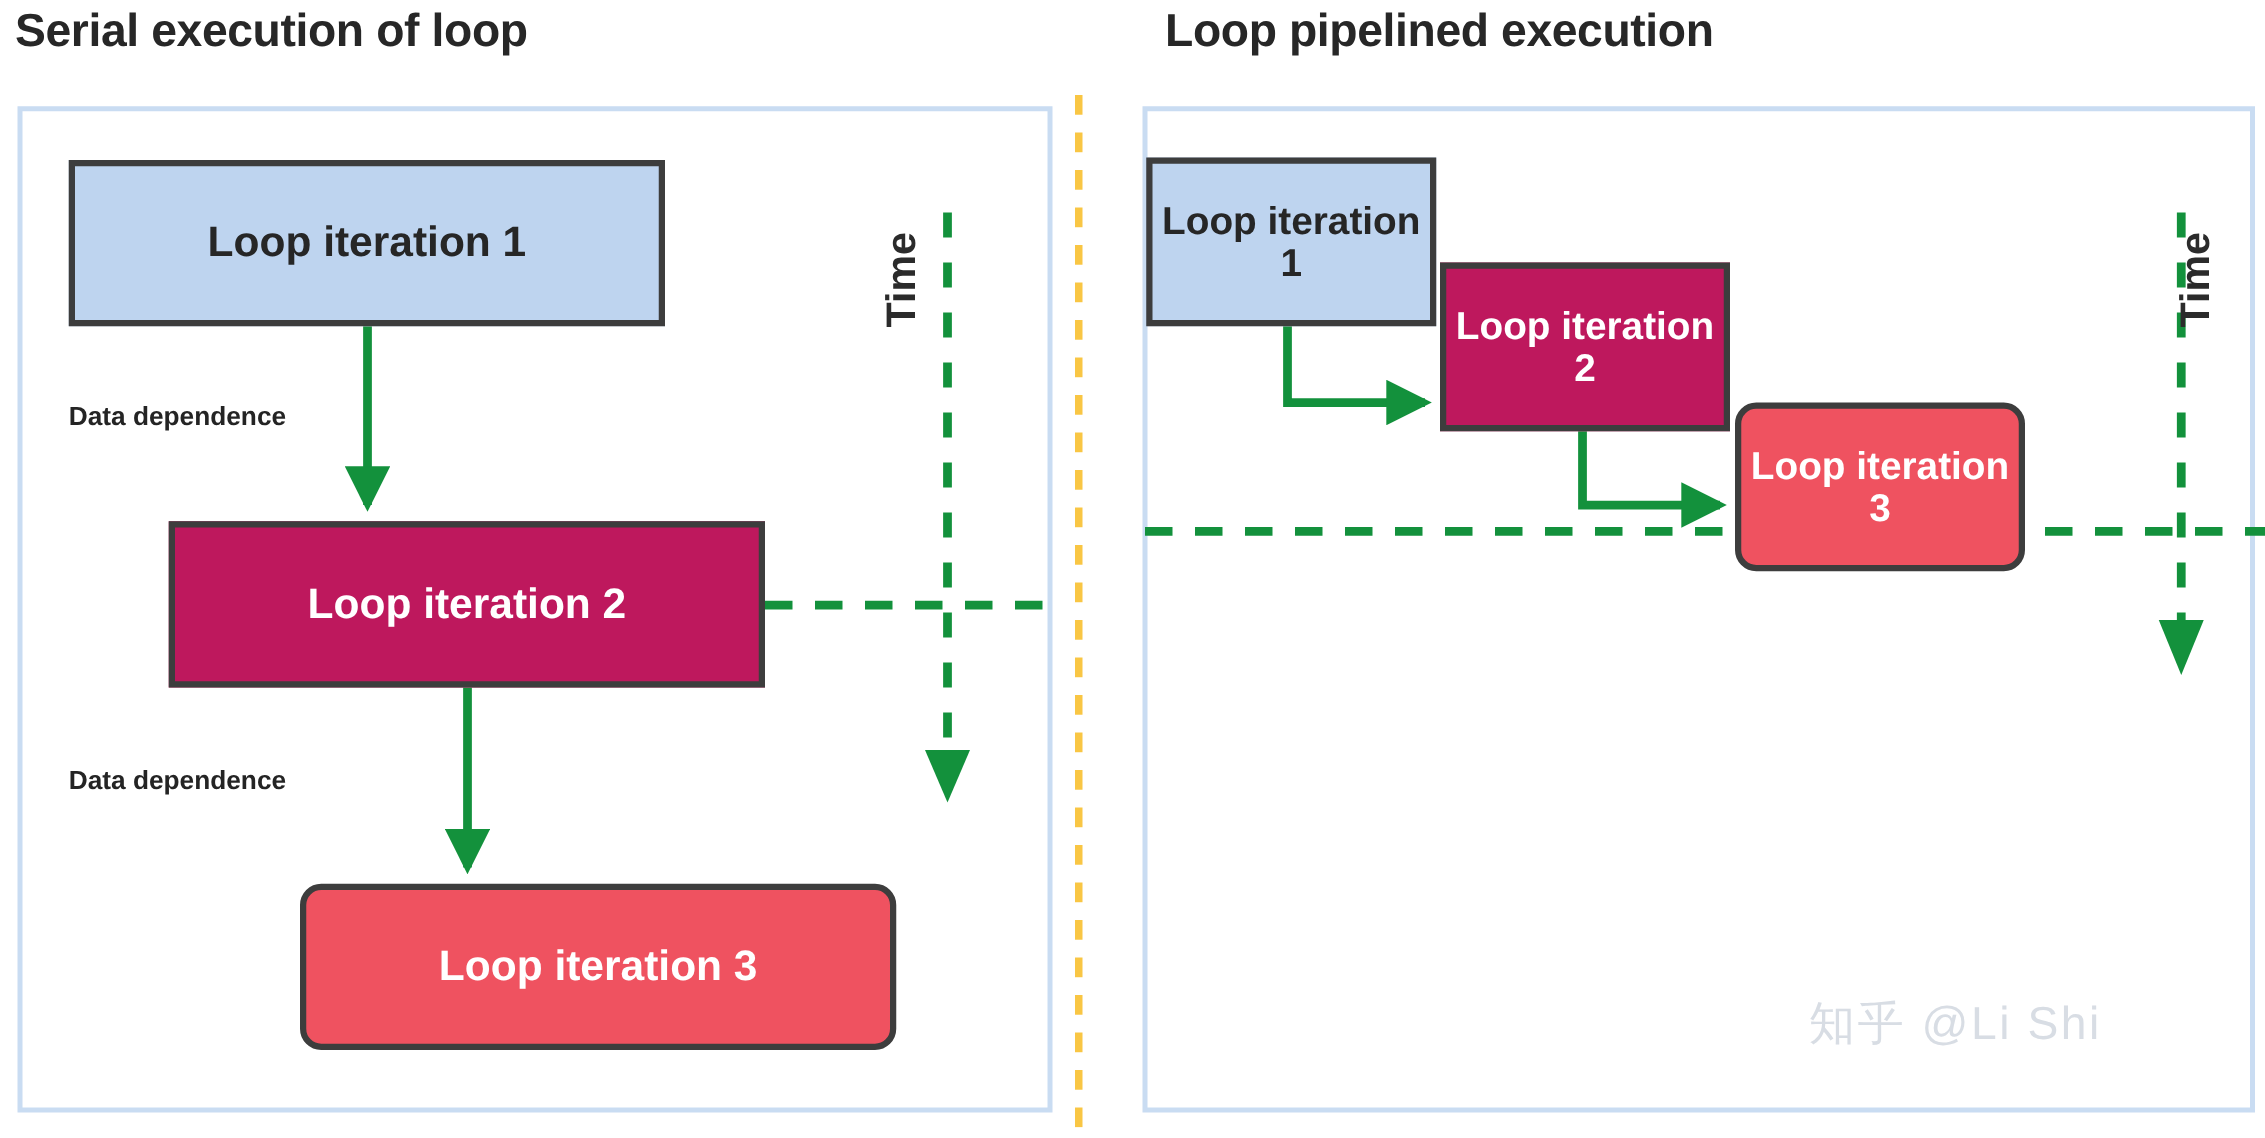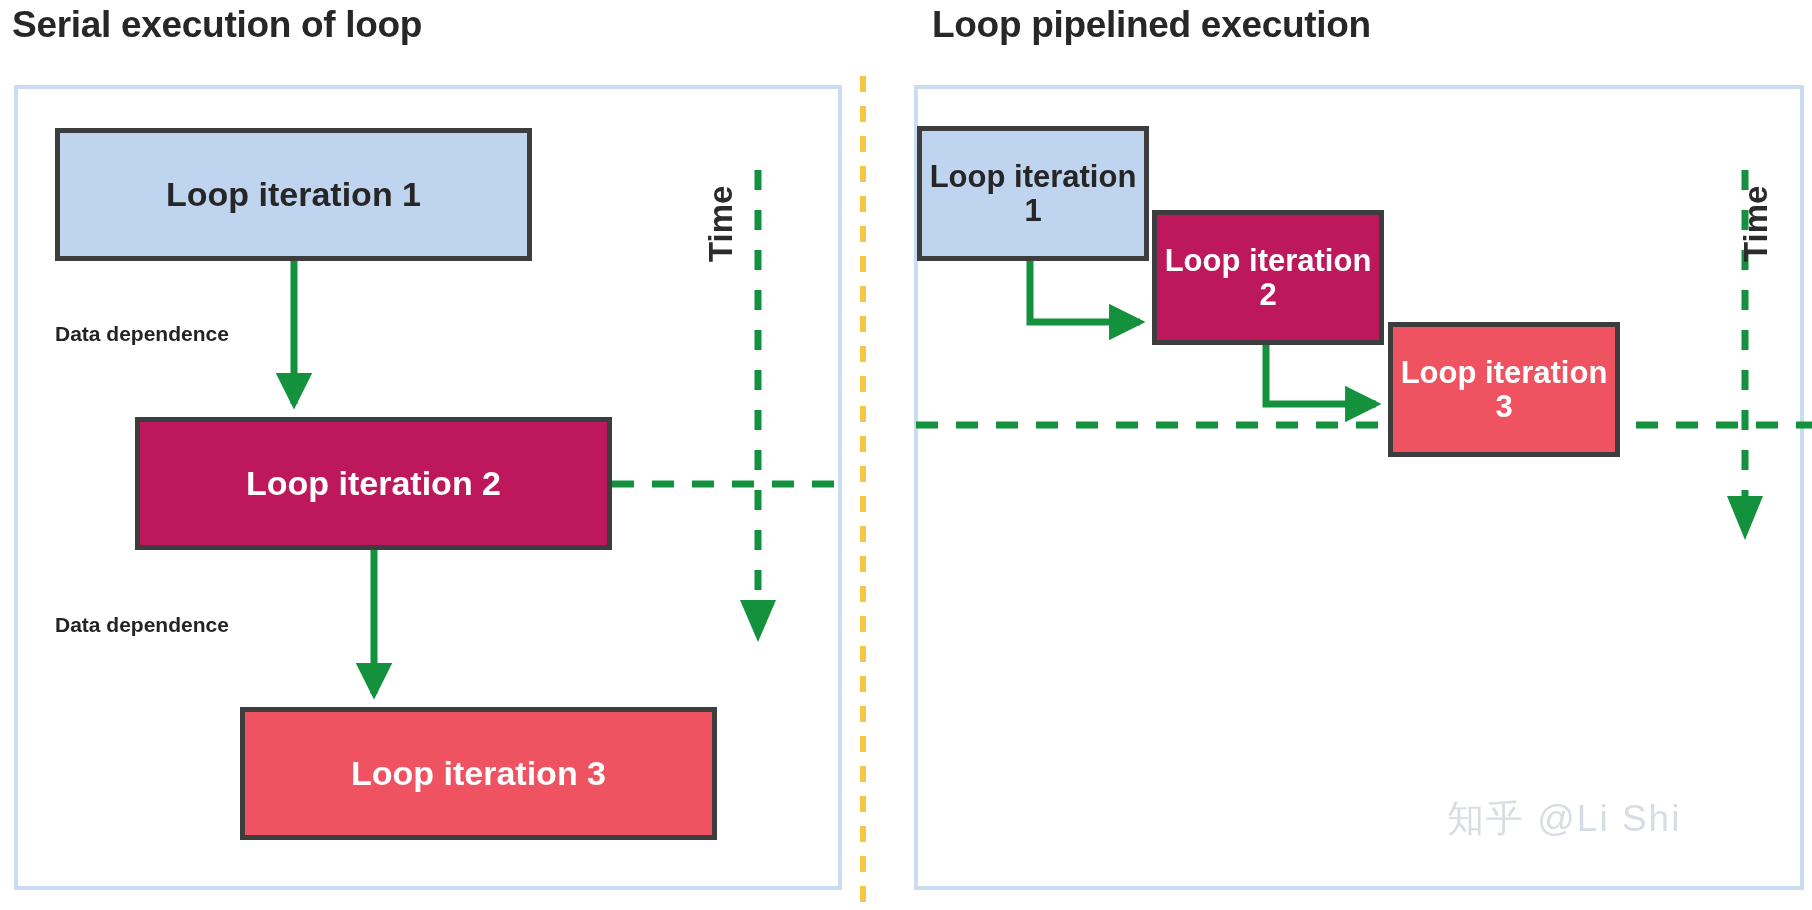--- a/index.html
+++ b/index.html
@@ -56,21 +56,21 @@
     border: 5px solid #3d3d3d;
     display: flex;
     align-items: center;
     justify-content: center;
     text-align: center;
     font-weight: bold;
     line-height: 1.08;
   }
   .box.blue  { background: #bed4ef; color: #262626; text-align: center; }
   .box.green { background: #be185d; color: #ffffff; }
-  .box.red   { background: #ef5260; color: #ffffff; }
+  .box.red   { background: #ef5260; color: #ffffff; border-radius: 17px; }
 
   
   #l-box1 { left: 55px;  top: 128px; width: 477px; height: 133px; font-size: 34px; }
   #l-box2 { left: 135px; top: 417px; width: 477px; height: 133px; font-size: 34px; }
   #l-box3 { left: 240px; top: 707px; width: 477px; height: 133px; font-size: 34px; }
 
   
   #r-box1 { left: 917px;  top: 126px; width: 232px; height: 135px; font-size: 31px; }
   #r-box2 { left: 1152px; top: 210px; width: 232px; height: 135px; font-size: 31px; }
   #r-box3 { left: 1388px; top: 322px; width: 232px; height: 135px; font-size: 31px; }

